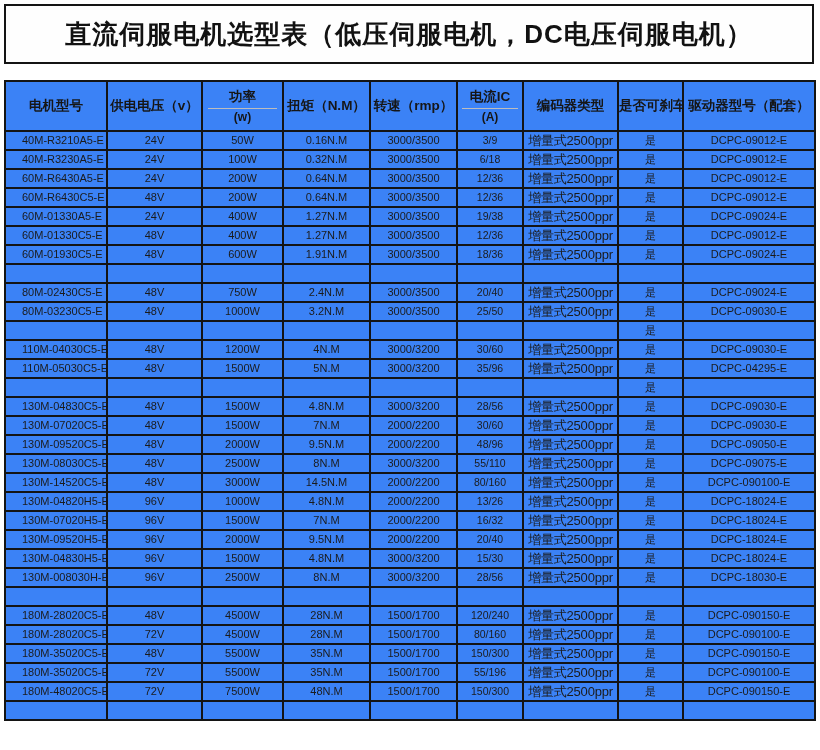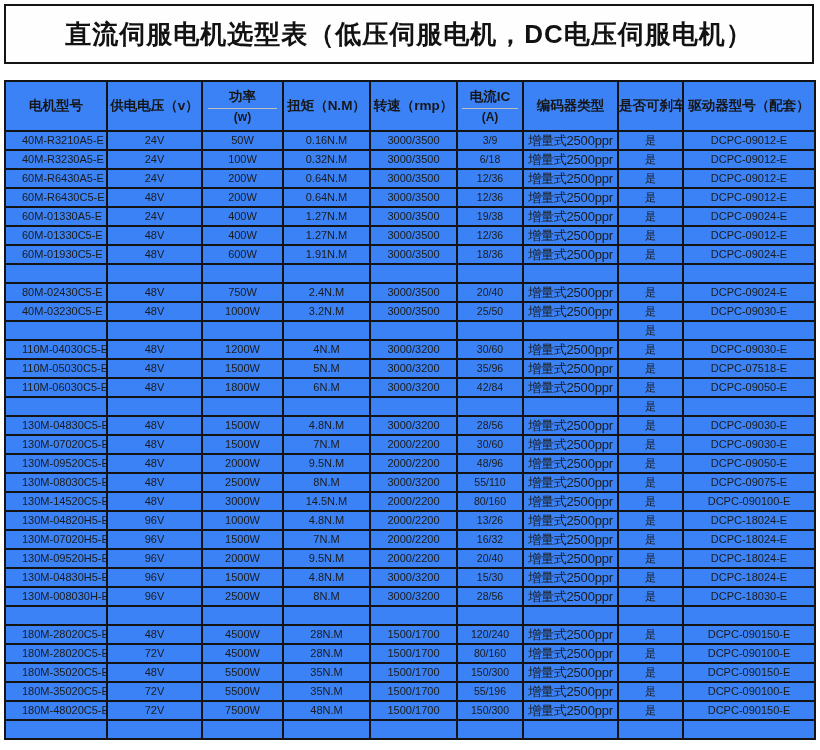--- a/index.html
+++ b/index.html
@@ -177,21 +177,21 @@
           <td class="col-voltage">48V</td>
           <td class="col-power">750W</td>
           <td class="col-torque">2.4N.M</td>
           <td class="col-speed">3000/3500</td>
           <td class="col-current">20/40</td>
           <td class="col-encoder">增量式2500ppr</td>
           <td class="col-brake">是</td>
           <td class="col-driver">DCPC-09024-E</td>
         </tr>
         <tr>
-          <td class="col-model">40M-03230C5-E</td>
+          <td class="col-model">80M-03230C5-E</td>
           <td class="col-voltage">48V</td>
           <td class="col-power">1000W</td>
           <td class="col-torque">3.2N.M</td>
           <td class="col-speed">3000/3500</td>
           <td class="col-current">25/50</td>
           <td class="col-encoder">增量式2500ppr</td>
           <td class="col-brake">是</td>
           <td class="col-driver">DCPC-09030-E</td>
         </tr>
         <tr>
@@ -218,32 +218,21 @@
         </tr>
         <tr>
           <td class="col-model">110M-05030C5-E</td>
           <td class="col-voltage">48V</td>
           <td class="col-power">1500W</td>
           <td class="col-torque">5N.M</td>
           <td class="col-speed">3000/3200</td>
           <td class="col-current">35/96</td>
           <td class="col-encoder">增量式2500ppr</td>
           <td class="col-brake">是</td>
-          <td class="col-driver">DCPC-07518-E</td>
-        </tr>
-        <tr>
-          <td class="col-model">110M-06030C5-E</td>
-          <td class="col-voltage">48V</td>
-          <td class="col-power">1800W</td>
-          <td class="col-torque">6N.M</td>
-          <td class="col-speed">3000/3200</td>
-          <td class="col-current">42/84</td>
-          <td class="col-encoder">增量式2500ppr</td>
-          <td class="col-brake">是</td>
-          <td class="col-driver">DCPC-09050-E</td>
+          <td class="col-driver">DCPC-04295-E</td>
         </tr>
         <tr>
           <td class="col-model"></td>
           <td class="col-voltage"></td>
           <td class="col-power"></td>
           <td class="col-torque"></td>
           <td class="col-speed"></td>
           <td class="col-current"></td>
           <td class="col-encoder"></td>
           <td class="col-brake">是</td>

